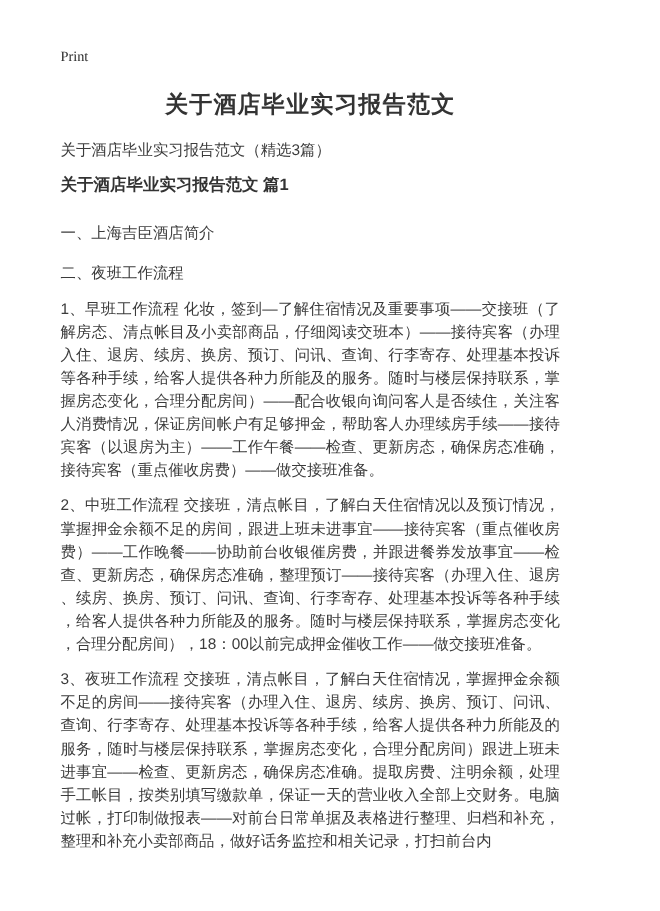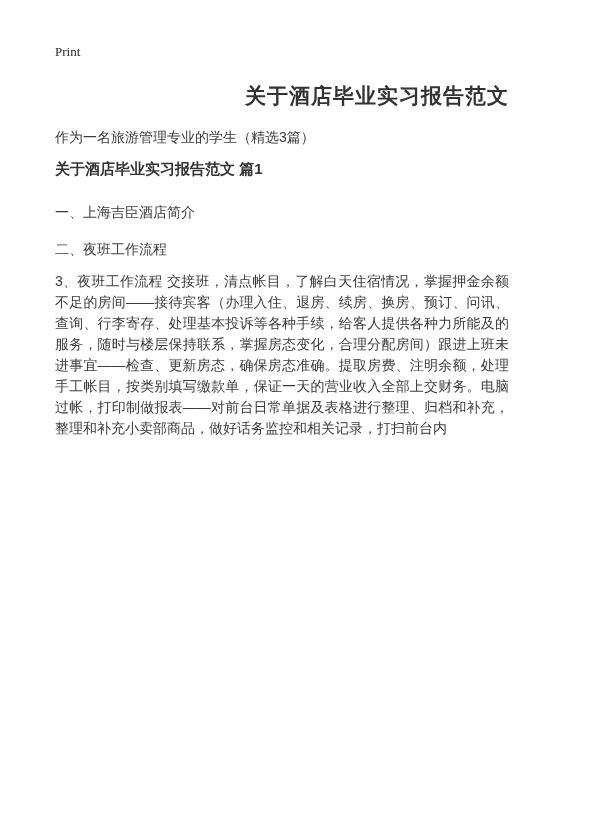--- a/index.html
+++ b/index.html
@@ -25,21 +25,21 @@
   .print-label {
     font-family: "Liberation Serif", serif;
     font-size: 13px;
     color: #2b2b2b;
     margin: 0 0 22px 0;
     display: inline-block;
   }
   .doc-title {
     font-size: 21px;
     font-weight: bold;
-    text-align: right;
+    text-align: center;
     color: #333333;
     margin: 0 0 19px 0;
     letter-spacing: 1px;
     font-family: "Liberation Sans", sans-serif;
   }
   .doc-subtitle {
     font-size: 14px;
     color: #3b3b3b;
     margin: 0 0 13px 0;
   }
@@ -67,27 +67,29 @@
 </style>
 </head>
 <body>
 
 <div class="page">
 
   <div class="print-label">Print</div>
 
   <h1 class="doc-title">关于酒店毕业实习报告范文</h1>
 
-  <p class="doc-subtitle">作为一名旅游管理专业的学生（精选3篇）</p>
+  <p class="doc-subtitle">关于酒店毕业实习报告范文（精选3篇）</p>
 
   <h2 class="section-heading">关于酒店毕业实习报告范文 篇1</h2>
 
 
   <p class="outline-item">一、上海吉臣酒店简介</p>
 
   <p class="outline-item">二、夜班工作流程</p>
 
 
+  <p class="body-para">1、早班工作流程 化妆，签到—了解住宿情况及重要事项——交接班（了解房态、清点帐目及小卖部商品，仔细阅读交班本）——接待宾客（办理入住、退房、续房、换房、预订、问讯、查询、行李寄存、处理基本投诉等各种手续，给客人提供各种力所能及的服务。随时与楼层保持联系，掌握房态变化，合理分配房间）——配合收银向询问客人是否续住，关注客人消费情况，保证房间帐户有足够押金，帮助客人办理续房手续——接待宾客（以退房为主）——工作午餐——检查、更新房态，确保房态准确，接待宾客（重点催收房费）——做交接班准备。</p>
 
+  <p class="body-para">2、中班工作流程 交接班，清点帐目，了解白天住宿情况以及预订情况，掌握押金余额不足的房间，跟进上班未进事宜——接待宾客（重点催收房费）——工作晚餐——协助前台收银催房费，并跟进餐券发放事宜——检查、更新房态，确保房态准确，整理预订——接待宾客（办理入住、退房、续房、换房、预订、问讯、查询、行李寄存、处理基本投诉等各种手续，给客人提供各种力所能及的服务。随时与楼层保持联系，掌握房态变化，合理分配房间），18：00以前完成押金催收工作——做交接班准备。</p>
 
   <p class="body-para">3、夜班工作流程 交接班，清点帐目，了解白天住宿情况，掌握押金余额不足的房间——接待宾客（办理入住、退房、续房、换房、预订、问讯、查询、行李寄存、处理基本投诉等各种手续，给客人提供各种力所能及的服务，随时与楼层保持联系，掌握房态变化，合理分配房间）跟进上班未进事宜——检查、更新房态，确保房态准确。提取房费、注明余额，处理手工帐目，按类别填写缴款单，保证一天的营业收入全部上交财务。电脑过帐，打印制做报表——对前台日常单据及表格进行整理、归档和补充，整理和补充小卖部商品，做好话务监控和相关记录，打扫前台内</p>
 
 </div>
 
 </body></html>

